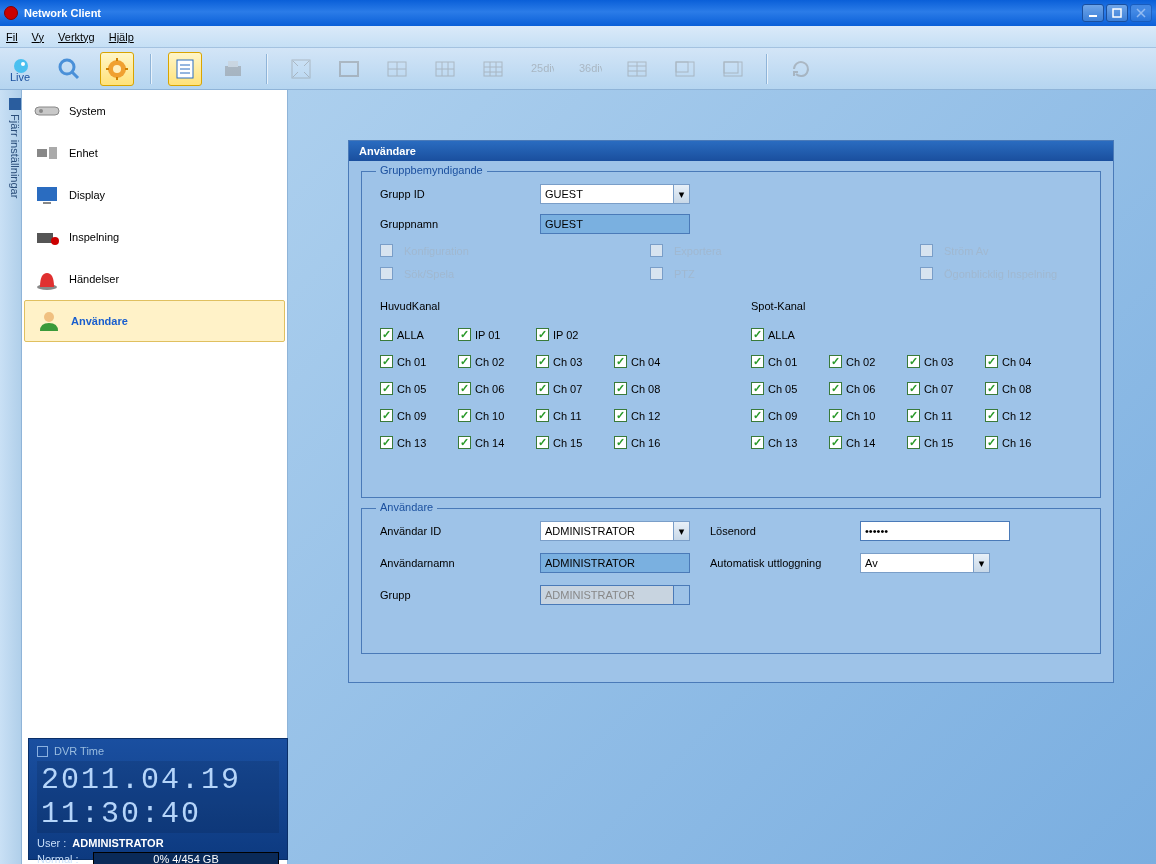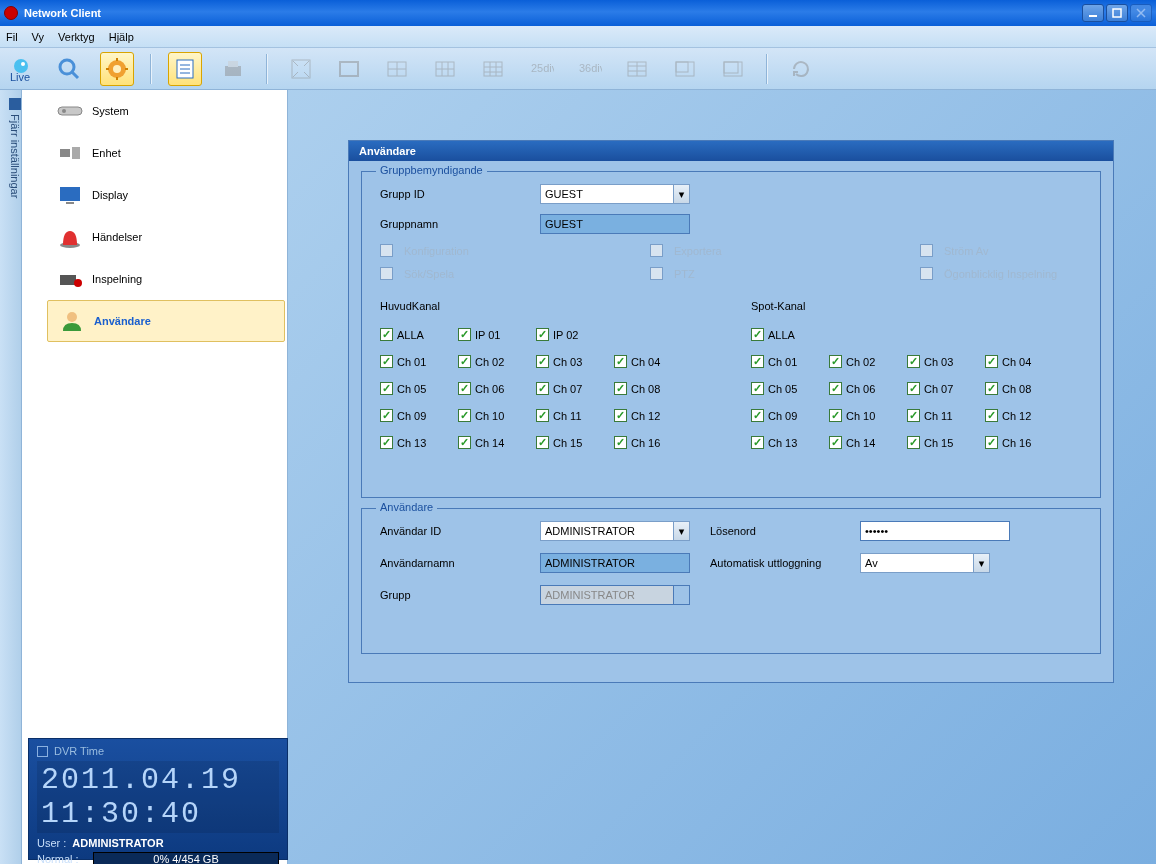--- a/index.html
+++ b/index.html
@@ -8,40 +8,40 @@
 
 .titlebar { height: 26px; background: linear-gradient(to bottom, #0a5fd8, #2b7ce8 45%, #0a5fd8); display: flex; align-items: center; padding: 0 4px; color: #fff; font-weight: bold; }
 .titlebar .logo { width: 14px; height: 14px; background: #c00; border-radius: 50%; margin-right: 6px; border: 1px solid #800; }
 .titlebar .title { flex: 1; }
 .winbtns { display: flex; gap: 2px; }
 .winbtn { width: 22px; height: 18px; background: linear-gradient(to bottom, #6fa5e8, #3b7fd8); border: 1px solid #1a4f9e; border-radius: 3px; display: flex; align-items: center; justify-content: center; }
 .winbtn.disabled { opacity: 0.5; }
 .winbtn svg { width: 10px; height: 10px; }
 
 
-.menubar { height: 22px; background: linear-gradient(to bottom, #dbeaf9, #c5dff5); display: flex; align-items: center; padding: 0 6px; gap: 14px; border-bottom: 1px solid #a4c2e0; }
+.menubar { height: 22px; background: linear-gradient(to bottom, #dbeaf9, #c5dff5); display: flex; align-items: center; padding: 0 6px; gap: 14px; border-bottom: 1px solid #a4c2e0; text-decoration: underline; }
 .menubar span { cursor: default; }
 
 
 .toolbar { height: 42px; background: linear-gradient(to bottom, #d3e5f7, #b5d5f0); display: flex; align-items: center; padding: 0 4px; gap: 14px; border-bottom: 1px solid #8fb4d8; }
 .sep { width: 2px; height: 30px; border-left: 1px solid #8fb4d8; border-right: 1px solid #e8f2fb; margin: 0 2px; }
 .tbtn { width: 34px; height: 34px; border: 1px solid transparent; border-radius: 3px; display: flex; align-items: center; justify-content: center; }
 .tbtn.active { background: linear-gradient(to bottom, #fff6c8, #ffe27a); border: 1px solid #d9a400; }
 .tbtn.off { opacity: 0.45; }
 .tbtn svg { width: 26px; height: 26px; }
 
 
 .main { display: flex; height: calc(864px - 26px - 22px - 42px); background: linear-gradient(135deg, #b5d5f0, #7aaee0); }
 
 
 .sidetab { width: 22px; background: linear-gradient(to right, #c9e0f5, #b0cfea); border-right: 1px solid #8fb4d8; writing-mode: vertical-rl; text-orientation: mixed; padding-top: 8px; font-size: 11px; color: #2a4d7a; display: flex; }
 .sidetab .block { width: 12px; height: 12px; background: #2a5d9e; margin-bottom: 4px; writing-mode: horizontal-tb; }
 
 
-.sidebar { width: 266px; background: #fff; border-right: 1px solid #8fb4d8; display: flex; flex-direction: column; padding-left: 23px; }
+.sidebar { width: 266px; background: #fff; border-right: 1px solid #8fb4d8; display: flex; flex-direction: column; }
 .navitem { display: flex; align-items: center; gap: 8px; padding: 8px 10px; border: 1px solid transparent; cursor: default; }
 .navitem.active { background: #fff2c8; border: 1px solid #e0c060; color: #1a5fce; font-weight: bold; border-radius: 2px; margin: 0 2px; }
 .navitem .icon { width: 28px; height: 24px; display: flex; align-items: center; justify-content: center; }
 
 
 .content { flex: 1; padding: 50px 42px 20px 60px; }
 .panel { background: #9ec3e8; border: 1px solid #4a7ab8; }
 .panel-header { background: linear-gradient(to bottom, #2a6cc0, #1a4f9e); color: #fff; font-weight: bold; padding: 4px 10px; }
 .panel-body { padding: 10px 12px 18px; }
 
@@ -264,34 +264,34 @@
           <svg viewBox="0 0 28 24">
             <rect x="4" y="4" width="20" height="14" fill="#2a6cc0"></rect>
             <rect x="10" y="19" width="8" height="2" fill="#888"></rect>
           </svg>
         </div>
       <span>Display</span>
     </div>
     <div class="navitem">
       <div class="icon">
           <svg viewBox="0 0 28 24">
+            <rect x="4" y="8" width="16" height="10" fill="#555"></rect>
+            <circle cx="22" cy="16" r="4" fill="#c00"></circle>
+          </svg>
+        </div>
+      <span>Inspelning</span>
+    </div>
+    <div class="navitem">
+      <div class="icon">
+          <svg viewBox="0 0 28 24">
             <ellipse cx="14" cy="20" rx="10" ry="3" fill="#888"></ellipse>
             <path d="M7 20 Q7 6 14 6 Q21 6 21 20" fill="#e03030"></path>
           </svg>
         </div>
       <span>Händelser</span>
-    </div>
-    <div class="navitem">
-      <div class="icon">
-          <svg viewBox="0 0 28 24">
-            <rect x="4" y="8" width="16" height="10" fill="#555"></rect>
-            <circle cx="22" cy="16" r="4" fill="#c00"></circle>
-          </svg>
-        </div>
-      <span>Inspelning</span>
     </div>
     <div class="navitem active">
       <div class="icon">
           <svg viewBox="0 0 28 24">
             <circle cx="14" cy="8" r="5" fill="#f0c080"></circle>
             <path d="M5 22 Q5 14 14 14 Q23 14 23 22" fill="#3a9a3a"></path>
           </svg>
         </div>
       <span>Användare</span>
     </div>

